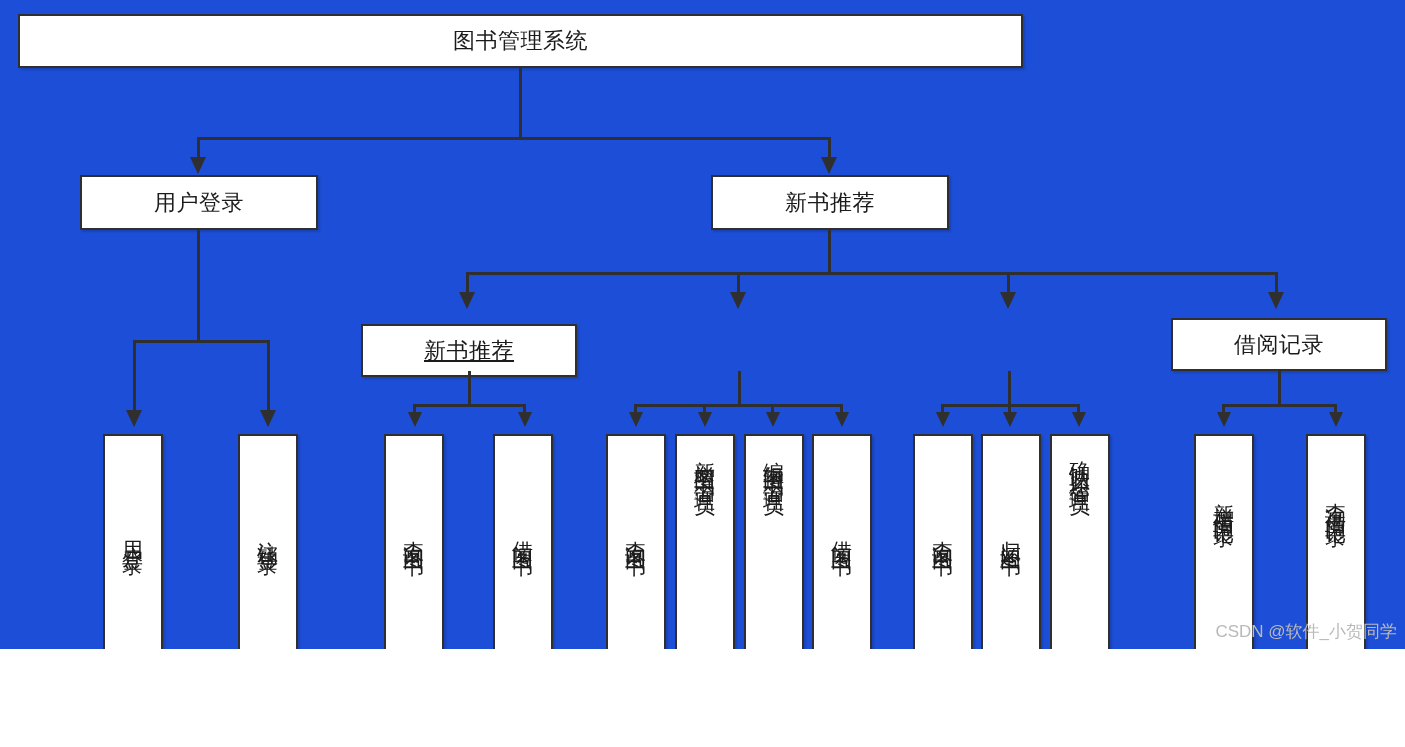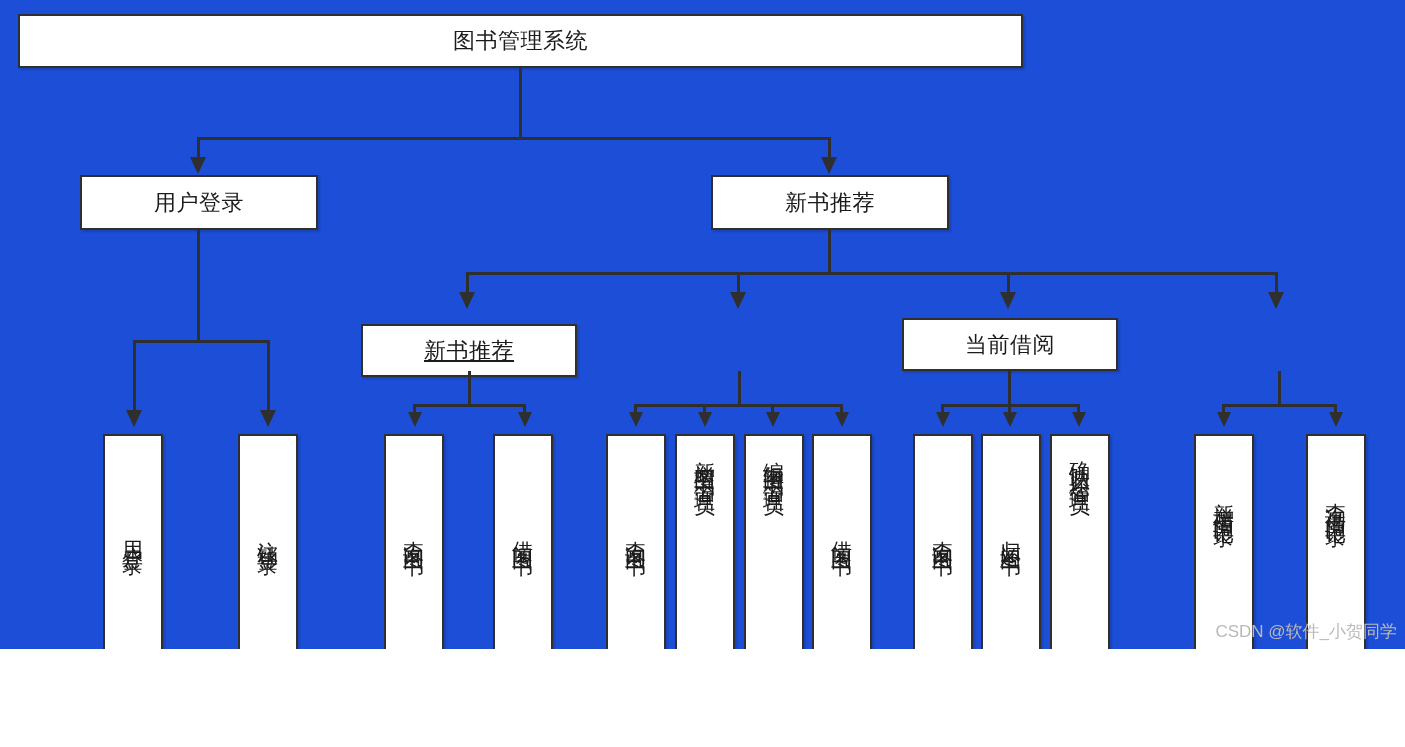--- a/index.html
+++ b/index.html
@@ -140,22 +140,22 @@
 
   <div class="vline" style="left:1007px; top:272px; width:3px; height:26px;"></div>
   <div class="arrow" style="left:1000px; top:292px;"></div>
 
   <div class="vline" style="left:1275px; top:272px; width:3px; height:26px;"></div>
   <div class="arrow" style="left:1268px; top:292px;"></div>
 
   <div class="node" style="left:361px; top:324px; width:216px; height:53px;text-decoration:underline;">
     <span class="label">新书推荐</span>
   </div>
-  <div class="node" style="left:902px; top:318px; width:216px; height:53px;">
-    <span class="label">当前借阅</span>
+  <div class="node" style="left:1171px; top:318px; width:216px; height:53px;">
+    <span class="label">借阅记录</span>
   </div>
 
   <div class="vline" style="left:468px; top:371px; width:3px; height:34px;"></div>
   <div class="hline" style="left:413px; top:404px; width:113px; height:3px;"></div>
   <div class="vline" style="left:413px; top:404px; width:3px; height:14px;"></div>
   <div class="arrow small" style="left:408px; top:412px;"></div>
   <div class="vline" style="left:523px; top:404px; width:3px; height:14px;"></div>
   <div class="arrow small" style="left:518px; top:412px;"></div>
 
   <div class="vline" style="left:738px; top:371px; width:3px; height:34px;"></div>

